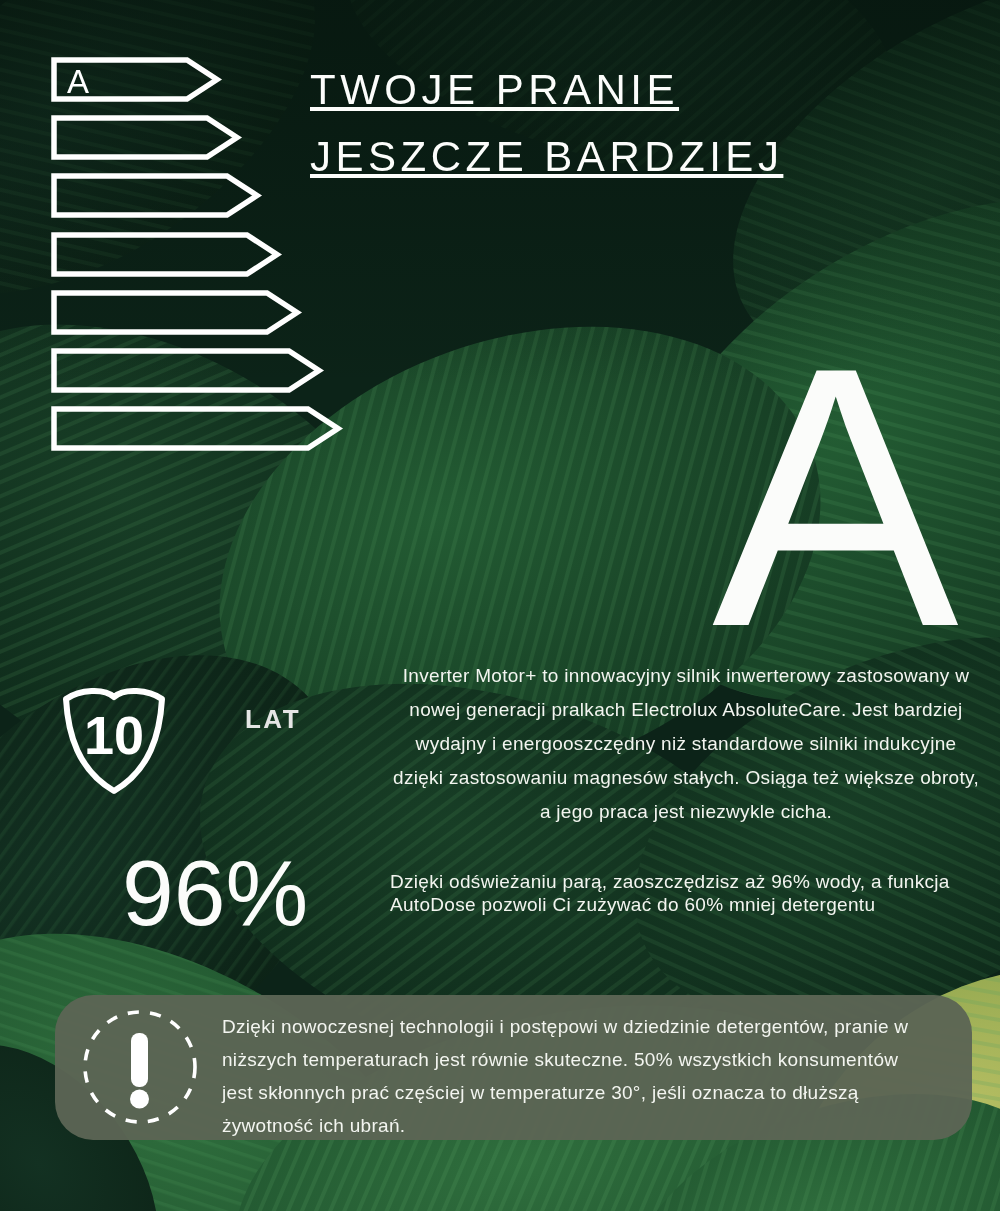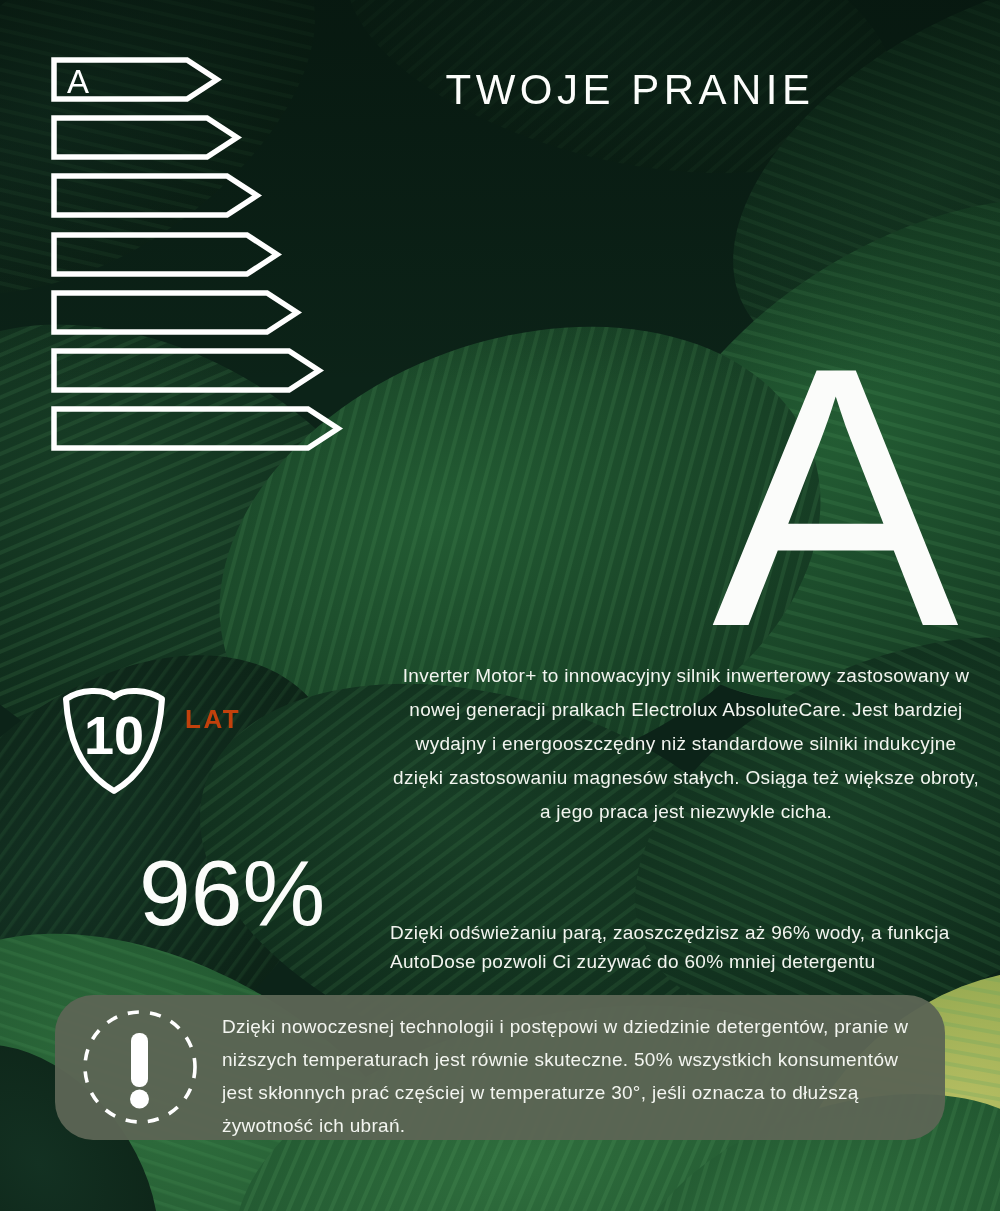--- a/index.html
+++ b/index.html
@@ -13,58 +13,59 @@
   .bg{position:absolute;left:0;top:0;width:1000px;height:1211px;}
 
   
   .energy-arrows{position:absolute;left:51px;top:57px;}
   .energy-arrows polygon{fill:none;stroke:#ffffff;stroke-width:5.5;stroke-linejoin:miter;}
   .energy-arrows text{fill:#ffffff;font-size:33px;font-weight:400;letter-spacing:1px;}
 
   
   .heading{
     position:absolute;right:50px;top:56px;width:640px;
-    text-align:center;
+    text-align:left;
     font-size:42px;line-height:67px;letter-spacing:4.5px;
-    font-weight:300;color:#fcfdfb;
+    font-weight:300;color:#fcfdfb;text-decoration:underline;
   }
   .big-a{
     position:absolute;left:712px;top:312px;
     font-size:370px;line-height:370px;font-weight:300;
     color:#fbfcfa;letter-spacing:0;
   }
 
   
   .warranty{position:absolute;left:57px;top:684px;}
   .shield-svg{position:absolute;left:0;top:0;}
   .shield-svg path{fill:none;stroke:#ffffff;stroke-width:6;stroke-linejoin:round;}
   .shield-svg text{fill:#ffffff;font-size:54px;font-weight:700;}
   .warranty-label{
     position:absolute;left:128px;top:20px;width:176px;
-    font-weight:700;font-size:26px;line-height:31px;
-    letter-spacing:2.5px;color:#c2410c;
+    text-align:center;font-weight:700;font-size:26px;line-height:31px;
+    letter-spacing:2.5px;color:#e5e5e5;
   }
 
   
   .body-text{
     font-size:19px;line-height:34px;letter-spacing:0.3px;
     color:#f3f5f0;margin:0;
   }
   .inverter-text{position:absolute;left:390px;top:659px;width:592px;text-align:center;}
   .stat-96{
-    position:absolute;left:139px;top:846px;
+    position:absolute;left:122px;top:846px;
     font-size:93px;line-height:95px;font-weight:300;color:#fbfcfa;
   }
-  .water-text{position:absolute;left:390px;top:870px;width:585px;line-height:29px;margin-top:48px;}
+  .water-text{position:absolute;left:390px;top:870px;width:585px;line-height:23px;}
 
   
   .info-panel{
     position:absolute;left:55px;top:995px;width:890px;height:145px;
     border-radius:38px;
     background:rgba(92,101,84,0.96);
+    padding-left:27px;
   }
   .excl-svg{position:absolute;left:27px;top:14px;}
   .excl-svg .ring{fill:none;stroke:#ffffff;stroke-width:3.6;stroke-dasharray:11.2 11.2;stroke-linecap:butt;}
   .excl-svg .bar{fill:#ffffff;}
   .info-text{position:absolute;left:167px;top:15px;width:710px;line-height:33px;}
 </style>
 </head>
 <body>
 
 <div class="page">
@@ -176,20 +177,21 @@
     <polygon points="3,119 176,119 206,138.5 176,158 3,158"></polygon>
     <polygon points="3,178 196,178 226,197.5 196,217 3,217"></polygon>
     <polygon points="3,236 216,236 246,255.5 216,275 3,275"></polygon>
     <polygon points="3,294 238,294 268,313.5 238,333 3,333"></polygon>
     <polygon points="3,352 257,352 287,371.5 257,391 3,391"></polygon>
     <text x="16" y="36">A</text>
   </svg>
 
   <div class="heading">
     <div>TWOJE PRANIE</div>
+    <div>JESZCZE BARDZIEJ</div>
   </div>
 
   <div class="big-a">A</div>
 
   <div class="warranty">
     <svg class="shield-svg" width="114" height="118" viewBox="0 0 114 118">
       <path d="M57,13 C47,4 23,5.5 9,15 C11,50 21,86 57,107 C93,86 103,50 105,15 C91,5.5 67,4 57,13 Z"></path>
       <text x="57" y="70" text-anchor="middle">10</text>
     </svg>
     <div class="warranty-label">

